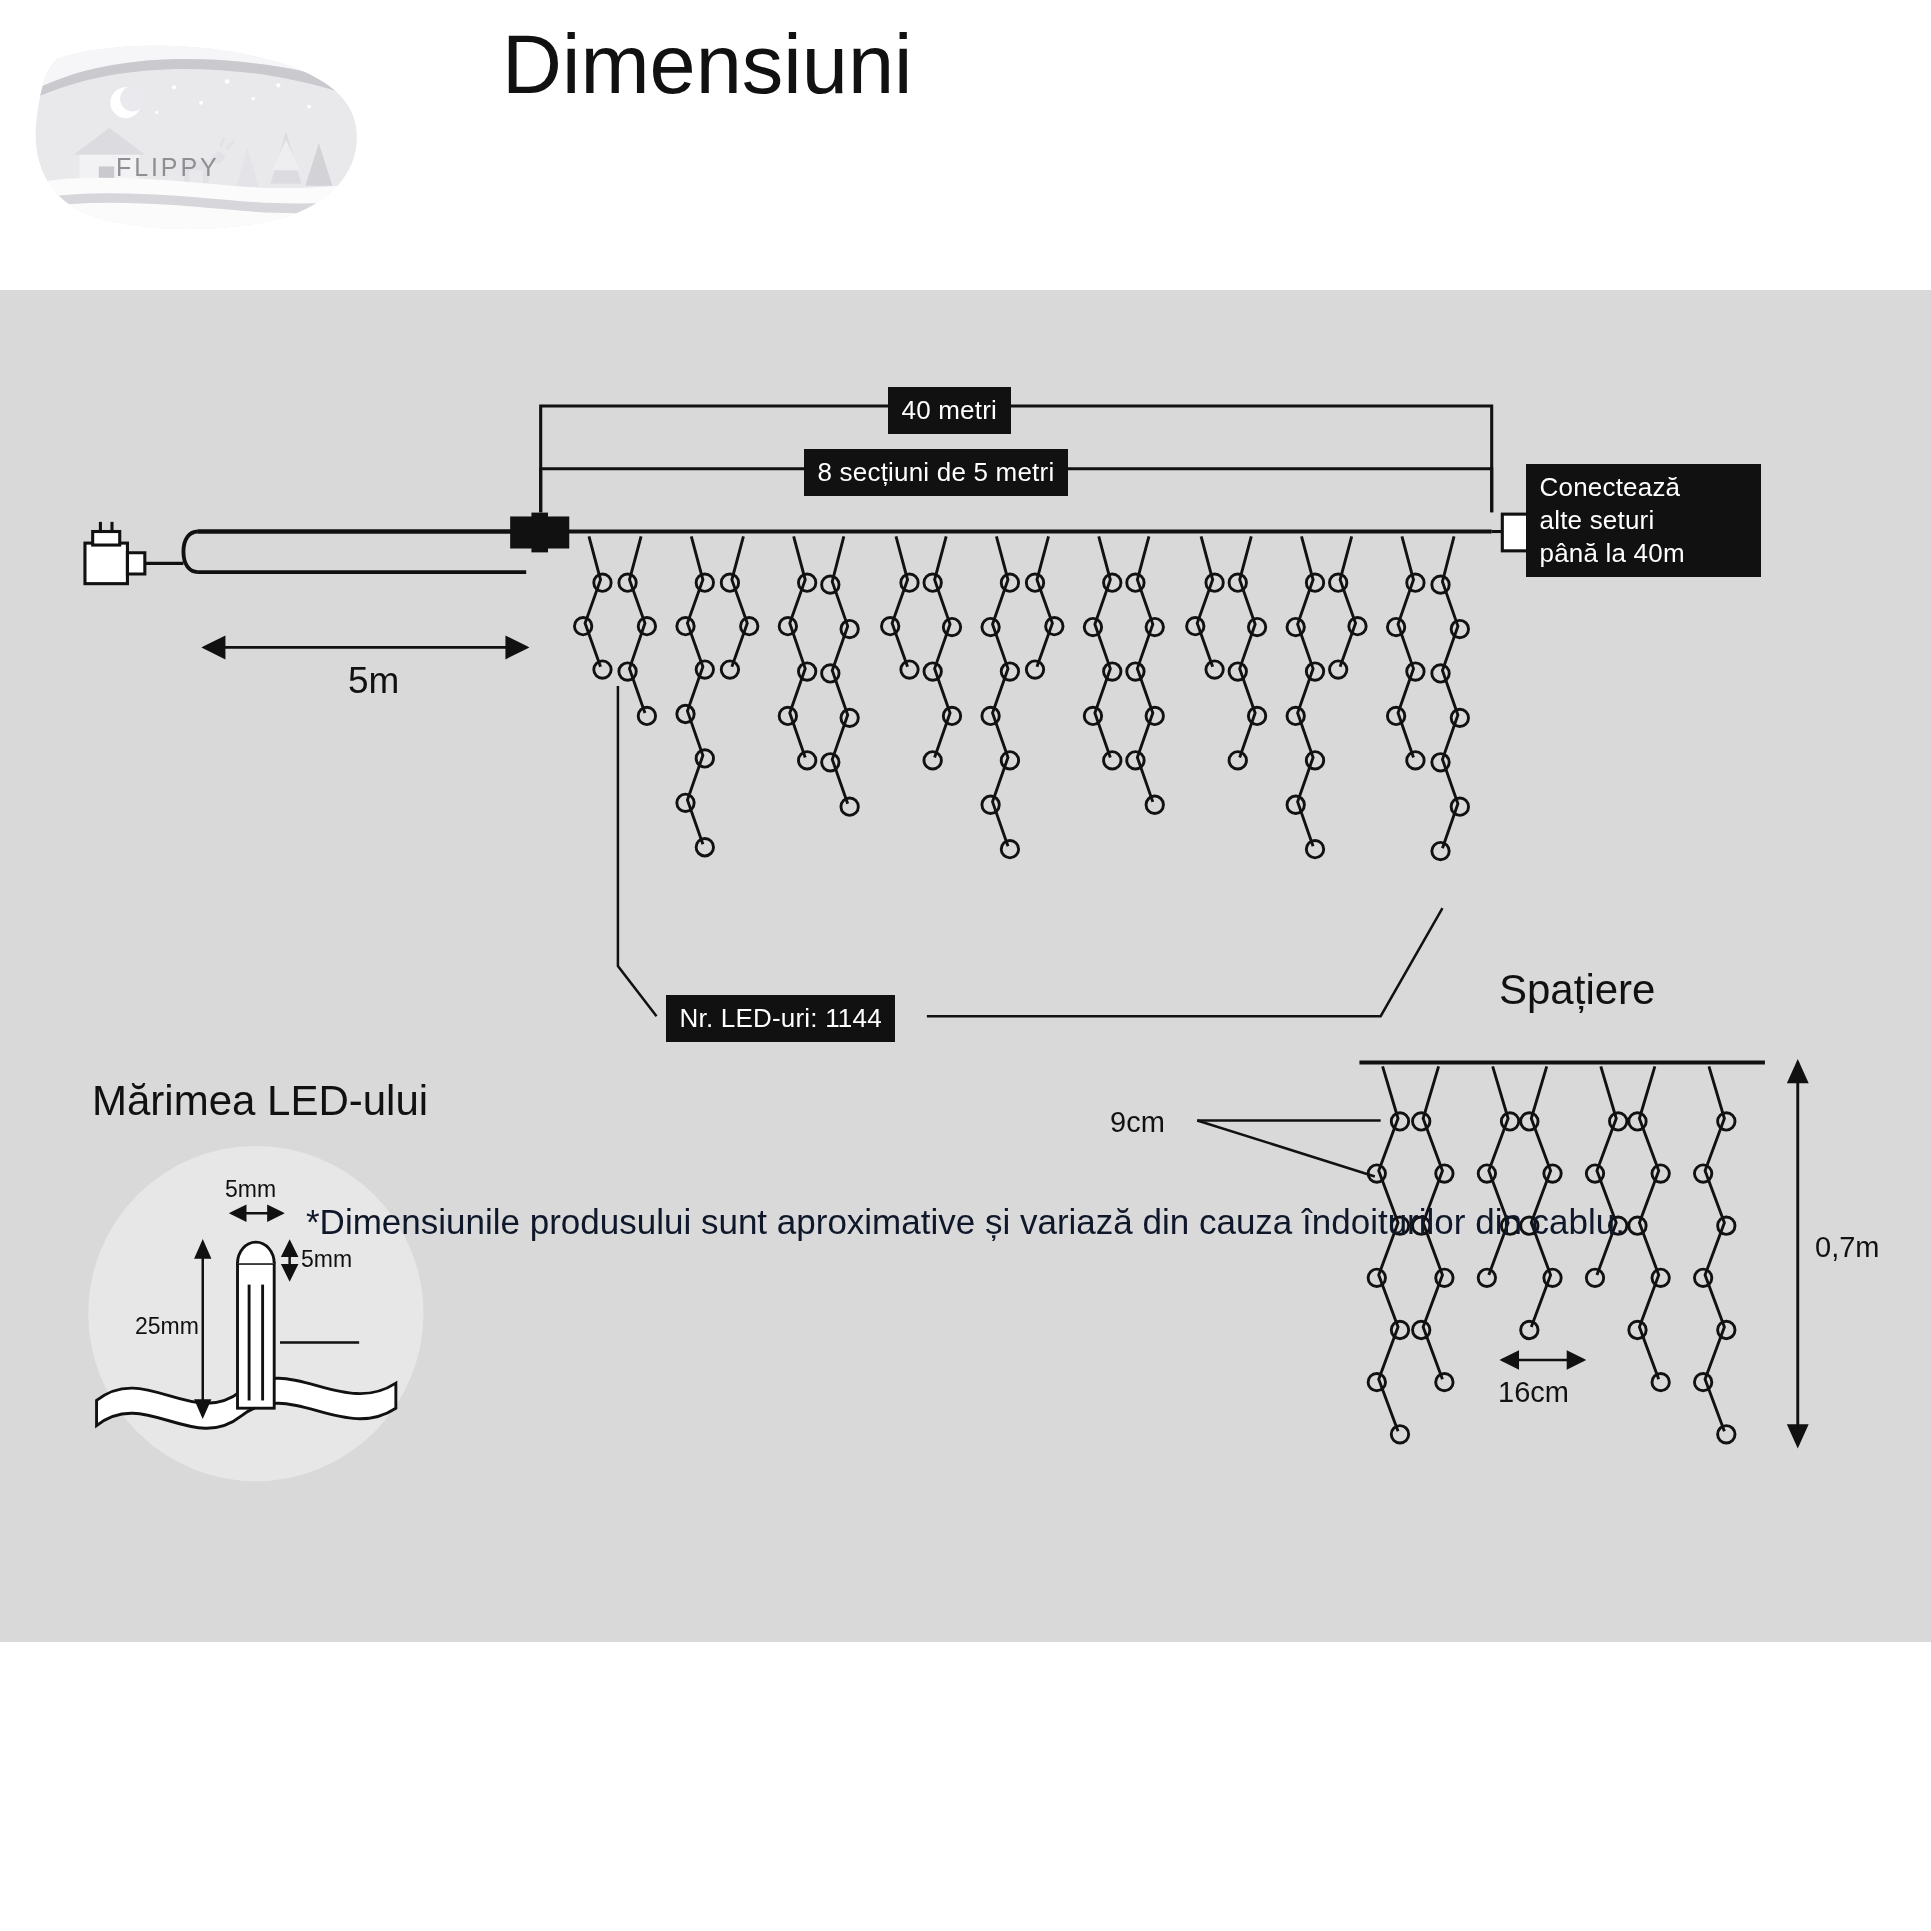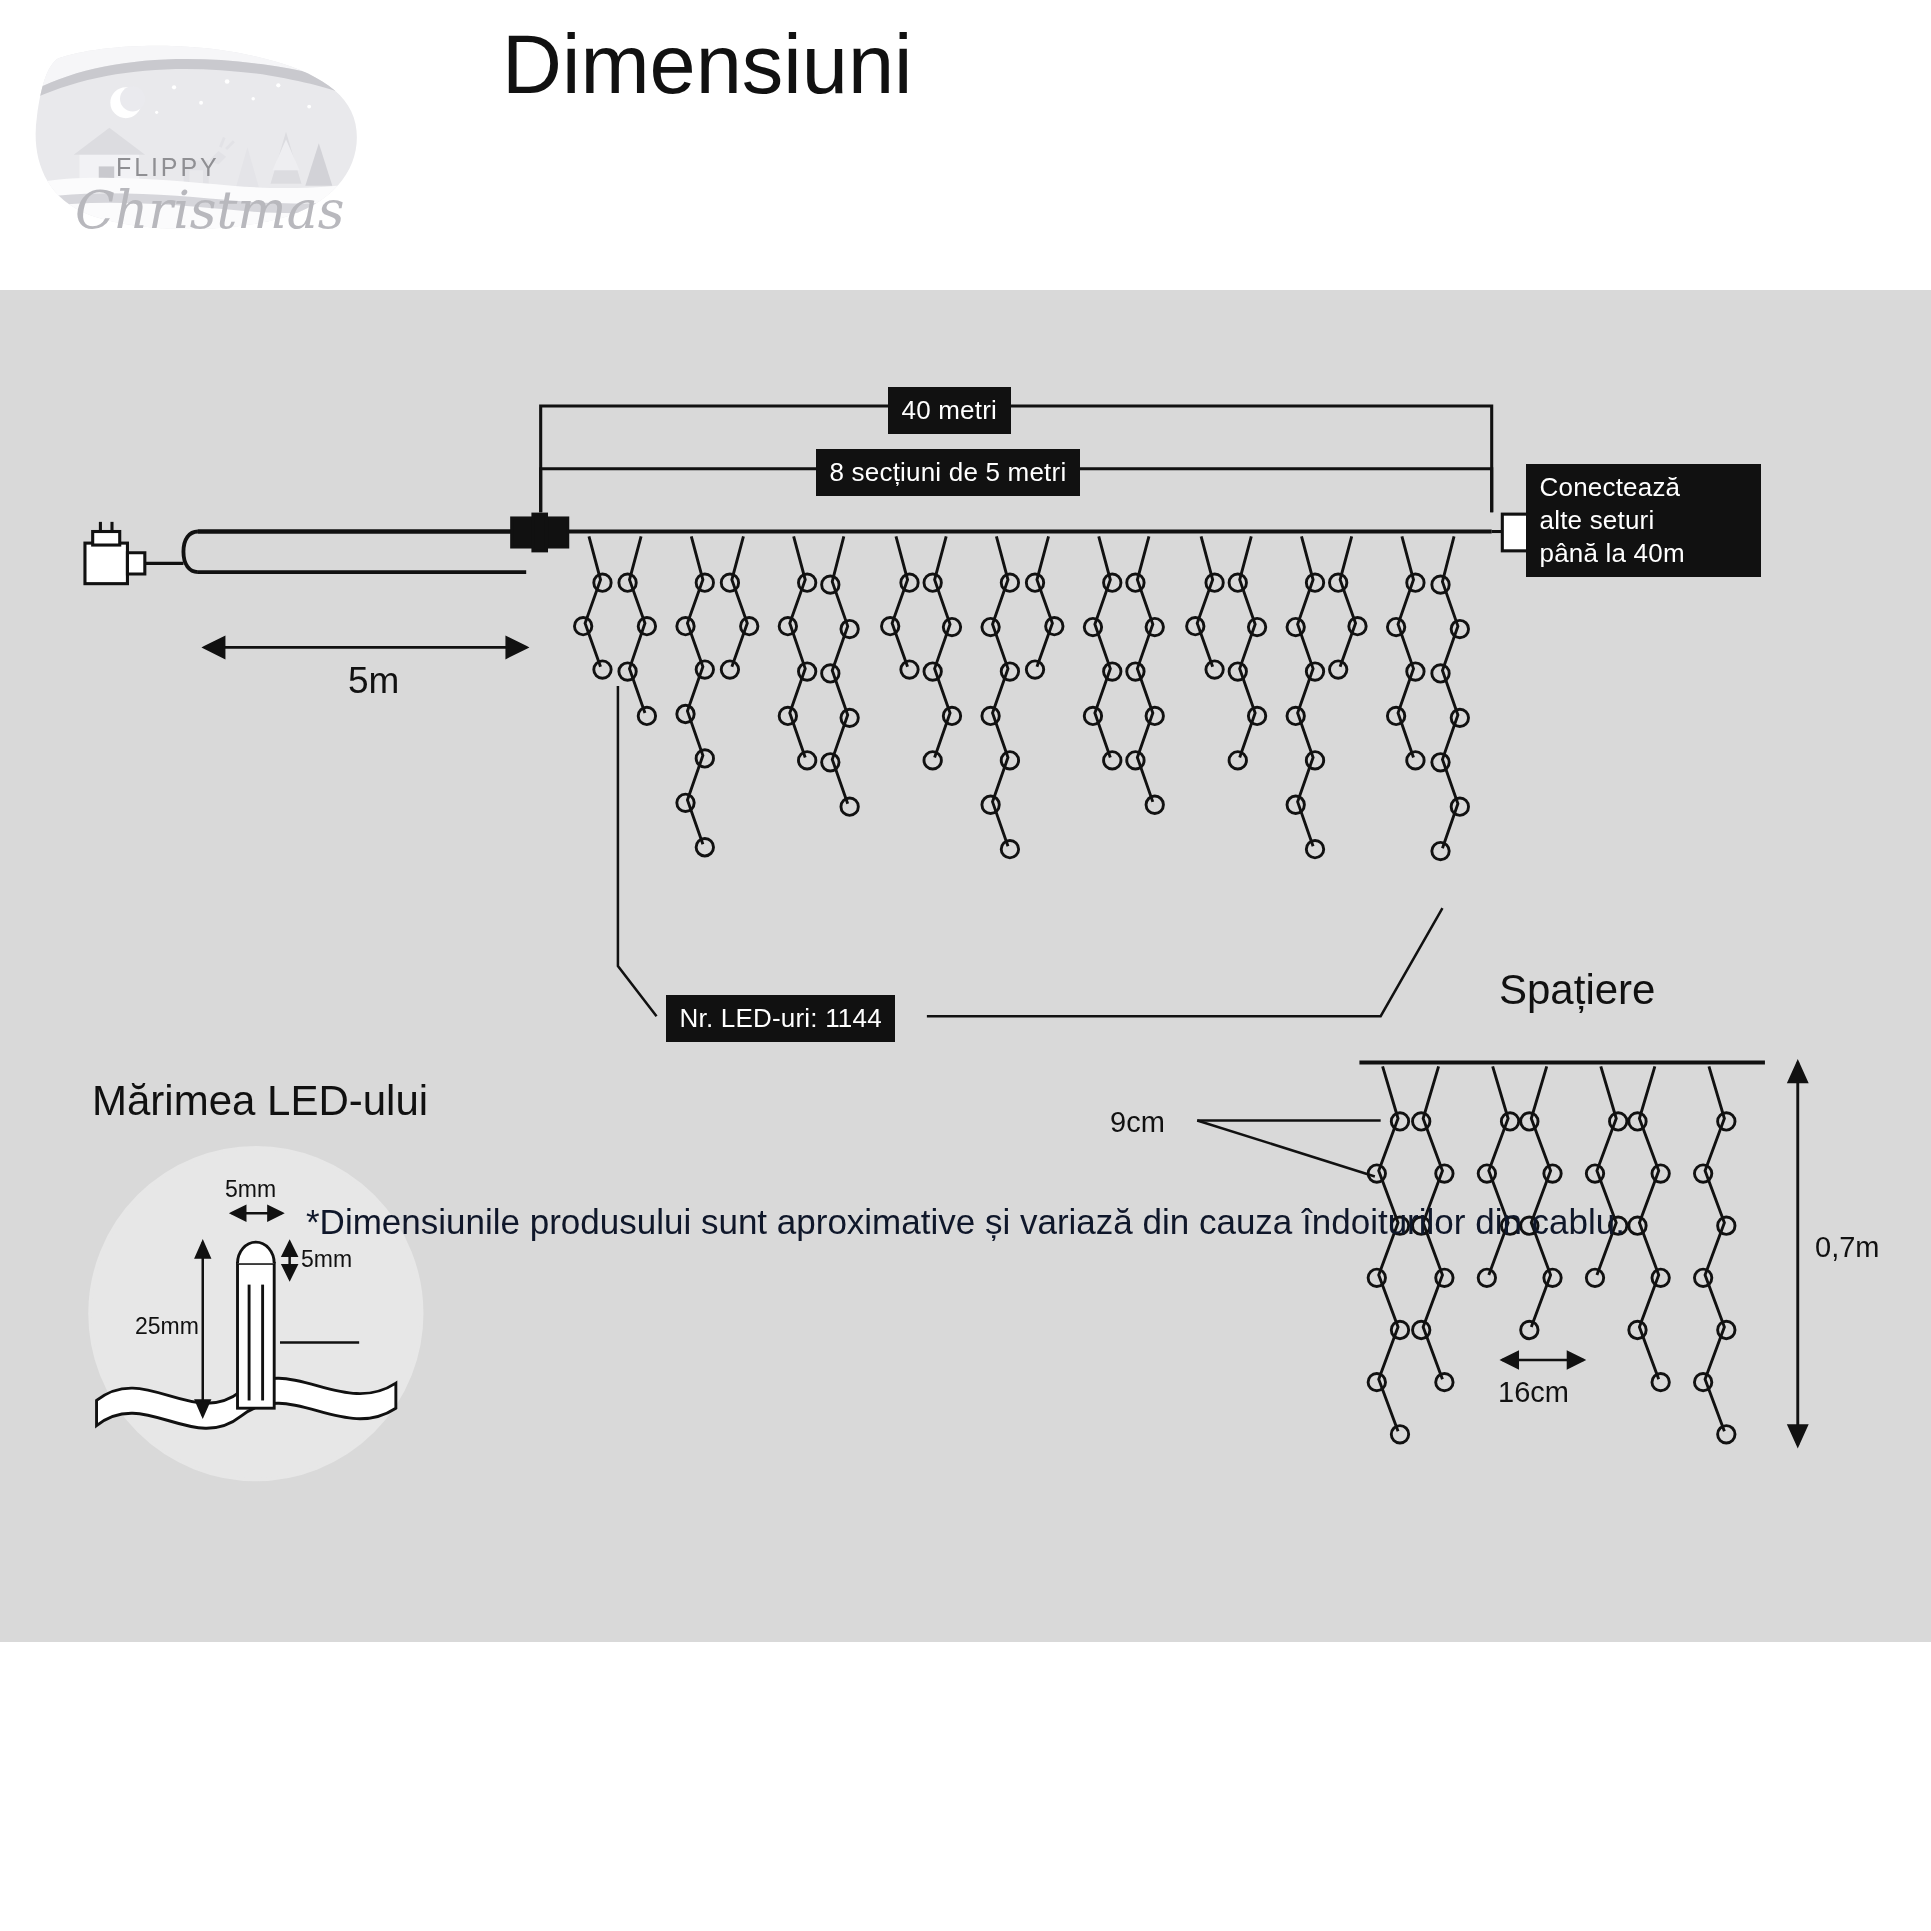--- a/index.html
+++ b/index.html
@@ -146,21 +146,20 @@
           <path d="M160,150 L160,126 L186,126 L186,150 L180,150 L180,136 L166,136 L166,150 Z"></path>
           <path d="M186,126 L196,116 L204,122 L196,130 Z"></path>
           <path d="M198,112 L202,102 M204,114 L212,106" stroke="#e2e2e6" stroke-width="3" fill="none"></path>
         </g>
 
         <path d="M0,150 C60,138 140,146 210,152 C280,158 330,152 360,146 L360,230 L0,230 Z" fill="#fbfbfc"></path>
         <path d="M0,166 C70,154 150,162 220,168 C290,174 334,168 360,162 L360,172 C334,178 290,184 220,178 C150,172 70,164 0,176 Z" fill="#d6d6db"></path>
       </g>
     </svg>
     <div class="brand1">FLIPPY</div>
-    <div class="brand2">Christmas</div>
   </div>
 
   <div id="canvaswrap">
     <svg class="layer" viewBox="0 0 2000 1400">
       <g stroke="#111111" fill="none" stroke-width="3.2">
 
         <path d="M560,230 L560,120 L1545,120 L1545,230"></path>
 
         <path d="M560,230 L560,185 L1545,185 L1545,230"></path>
 
@@ -412,21 +411,21 @@
 
         <g stroke-width="3">
           <path d="M1862,800 L1862,1196"></path>
           <path d="M1862,800 L1853,820 L1871,820 Z" fill="#111111"></path>
           <path d="M1862,1196 L1853,1176 L1871,1176 Z" fill="#111111"></path>
         </g>
       </g>
     </svg>
 
     <div class="lbl" style="left:888px; top:97px;">40 metri</div>
-    <div class="lbl" style="left:804px; top:159px;margin-left:12px;">8 secțiuni de 5 metri</div>
+    <div class="lbl" style="left:804px; top:159px;">8 secțiuni de 5 metri</div>
     <div class="lbl" style="left:1526px; top:174px; width:208px;">Conectează
 alte seturi
 până la 40m</div>
     <div class="dimtxt" style="left:319px; top:370px; font-size:37px;margin-left:29px;">5m</div>
     <div class="lbl" style="left:666px; top:705px;">Nr. LED-uri: 1144</div>
 
     <div class="sec-title" style="left:92px; top:787px; font-size:42px;">Mărimea LED-ului</div>
     <div class="dimtxt small" style="left:225px; top:886px;">5mm</div>
     <div class="dimtxt small" style="left:301px; top:956px;">5mm</div>
     <div class="dimtxt small" style="left:135px; top:1023px;">25mm</div>

